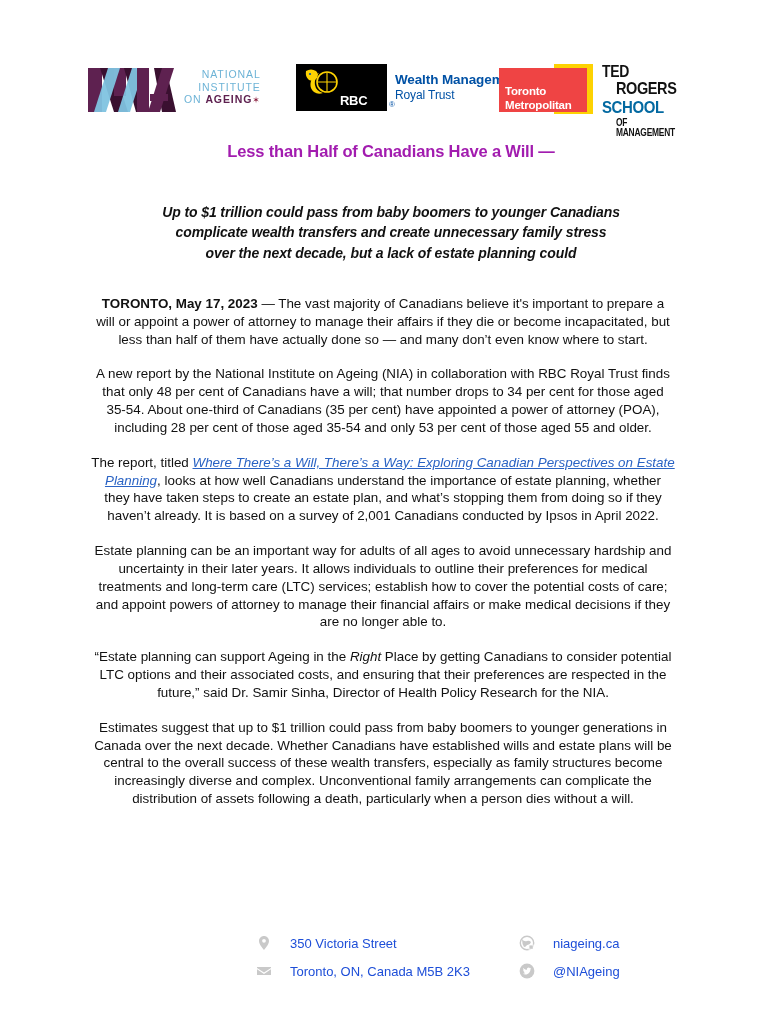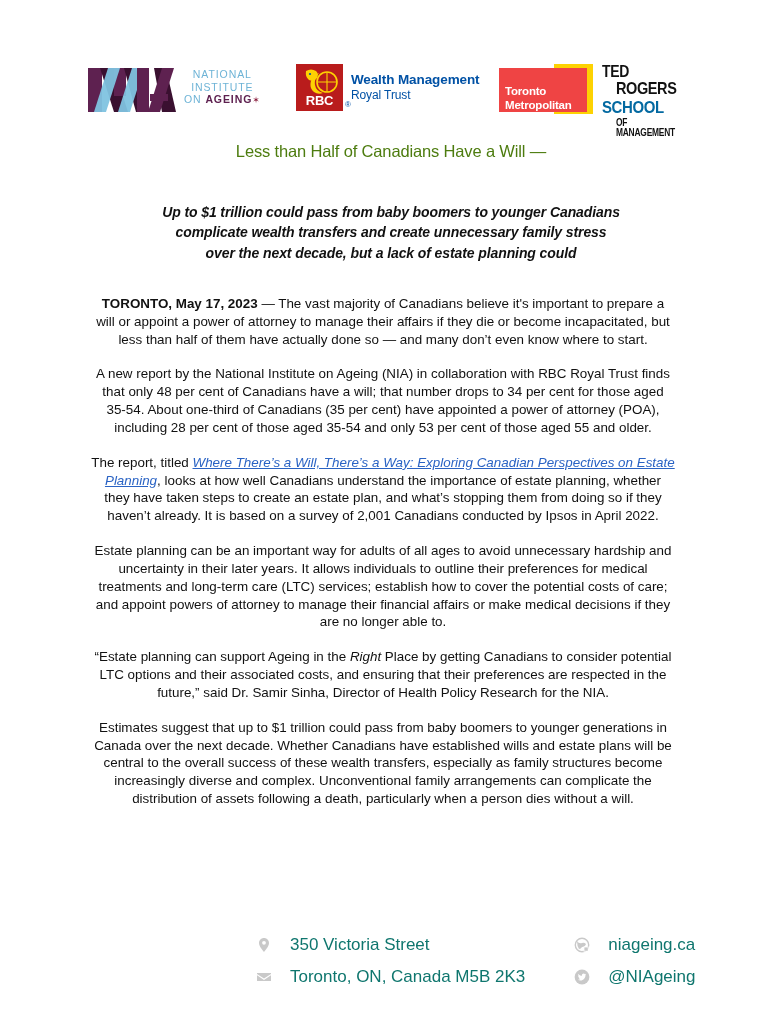--- a/index.html
+++ b/index.html
@@ -41,44 +41,45 @@
   .nia-logo.header { left: 88px; top: 34px; }
   .nia-mark {
     position: relative;
     overflow: hidden;
   }
   .nia-mark.header { width: 88px; height: 50px; }
   .nia-mark svg { display: block; }
   .nia-words {
     margin-left: 8px;
     line-height: 1.18;
-    text-align: center;
+    text-align: right;
   }
   .nia-words.header { font-size: 10.5px; letter-spacing: 0.9px; }
   .nia-w1, .nia-w2, .nia-w3a { color: #6db3d6; }
   .nia-w3b { color: #5e2150; font-weight: bold; }
   .nia-leaf { color: #8b1f3f; font-size: 9px; }
 
   
   .rbc-logo {
     position: absolute;
     left: 296px;
     top: 36px;
     display: flex;
     align-items: center;
   }
   .rbc-shield {
     width: 47px;
     height: 47px;
-    background: #b91c1c;
+    background: #000000;
     position: relative;
     display: flex;
     flex-direction: column;
-    align-items: center;
+    align-items: flex-start;
     justify-content: flex-end;
+    padding-left: 44px;
   }
   .rbc-shield .lion {
     position: absolute;
     top: 3px;
     left: 4px;
     width: 39px;
     height: 27px;
   }
   .rbc-shield .rbc-text {
     color: #ffffff;
@@ -190,23 +191,23 @@
   }
 
   
   .headline {
     position: absolute;
     top: 140px;
     left: 91px;
     width: 600px;
     text-align: center;
     font-size: 16.5px;
-    font-weight: normal;
+    font-weight: bold;
     line-height: 1.42;
-    color: #4d7c0f;
+    color: #a21caf;
     letter-spacing: -0.15px;
   }
   .subhead {
     position: absolute;
     top: 202px;
     left: 91px;
     width: 600px;
     text-align: center;
     font-size: 14px;
     font-weight: bold;
@@ -254,22 +255,22 @@
     top: 10px;
     display: flex;
     gap: 0px;
   }
   .fcol {
     display: grid;
     grid-template-columns: 22px auto;
     row-gap: 10px;
     column-gap: 20px;
     align-items: center;
-    font-size: 17px;
-    color: #0f766e;
+    font-size: 13px;
+    color: #1d4ed8;
     gap: 12px;
   }
   .fcol.second { margin-left: 49px; }
   .ficon {
     width: 16px;
     height: 16px;
     fill: #c9c9c9;
     display: block;
   }
   .ftext { white-space: nowrap; }

